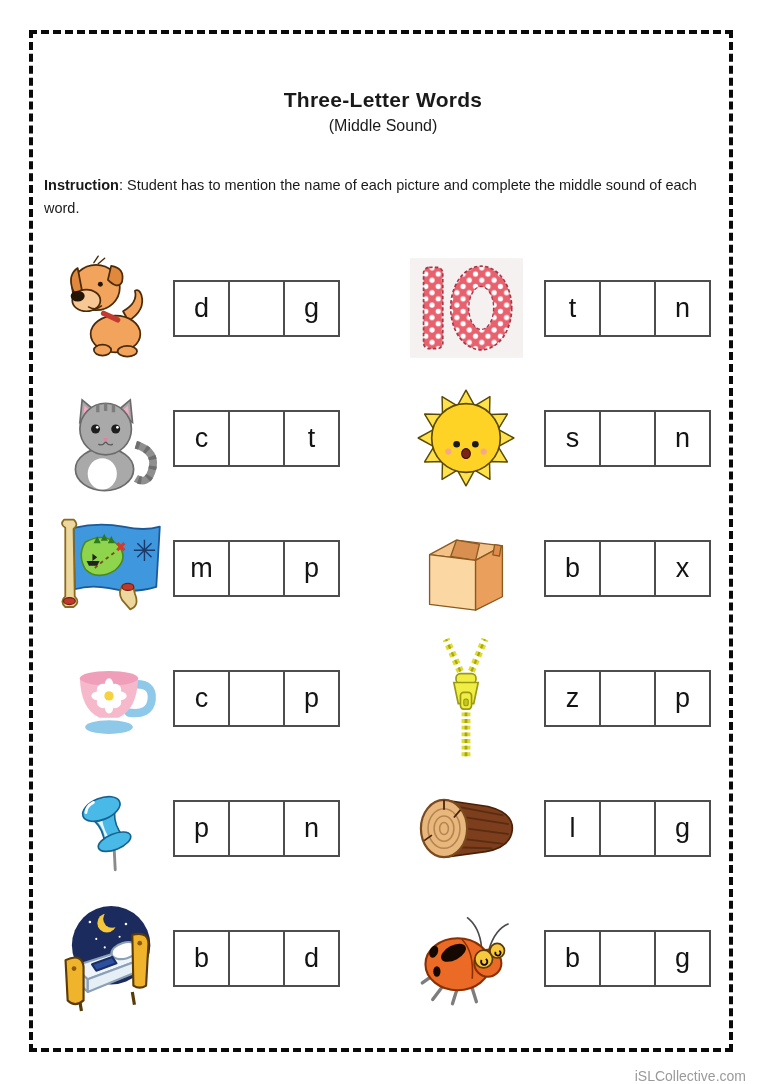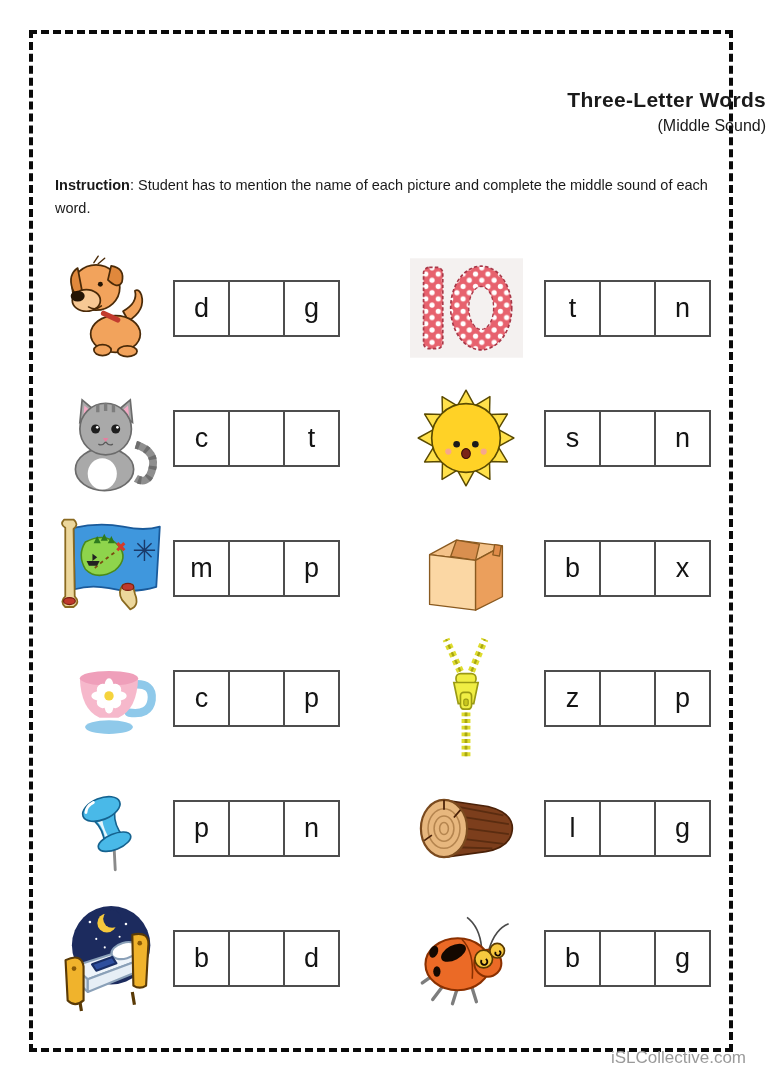--- a/index.html
+++ b/index.html
@@ -7,25 +7,25 @@
     width:766px;height:1084px;position:relative;overflow:hidden;
     background:#ffffff;
     font-family:"Liberation Sans", sans-serif;
     color:#1a1a1a;
   }
   .border-frame{
     position:absolute;left:29px;top:30px;width:704px;height:1022px;
     box-sizing:border-box;border:4px dashed #0a0a0a;
     pointer-events:none;
   }
-  .header{position:absolute;top:88px;left:0;width:766px;text-align:right;}
+  .header{position:absolute;top:88px;left:0;width:766px;text-align:center;}
   .title{font-size:21px;font-weight:bold;letter-spacing:.3px;margin:0;}
   .subtitle{font-size:16px;margin:5px 0 0 0;}
   .instruction{
-    position:absolute;top:174px;left:55px;width:656px;
+    position:absolute;top:174px;left:44px;width:656px;
     font-size:14.5px;line-height:1.6;margin:0;
   }
   .instruction b{font-weight:bold;}
   .grid{
     position:absolute;top:243px;left:48px;
     display:grid;
     grid-template-columns:292px 306px;
     column-gap:65px;
     grid-auto-rows:130px;
   }
@@ -33,22 +33,22 @@
   .pic{width:122px;flex:0 0 122px;display:flex;align-items:center;justify-content:center;}
   .boxes{display:flex;margin-left:auto;}
   .box{
     width:57px;height:57px;box-sizing:border-box;
     border:2px solid #4d4d4d;margin-left:-2px;background:#fff;
     display:flex;align-items:center;justify-content:center;
     font-size:27px;color:#141414;
   }
   .box:first-child{margin-left:0;}
   .watermark{
-    position:absolute;right:20px;bottom:16px;
-    font-size:17px;color:#9a9a9a;
+    position:absolute;right:20px;bottom:0;
+    font-size:14px;color:#9a9a9a;
   }
   svg{display:block;}
 </style>
 </head>
 <body>
 
 <div class="border-frame"></div>
 
 <div class="header">
   <h1 class="title">Three-Letter Words</h1>

